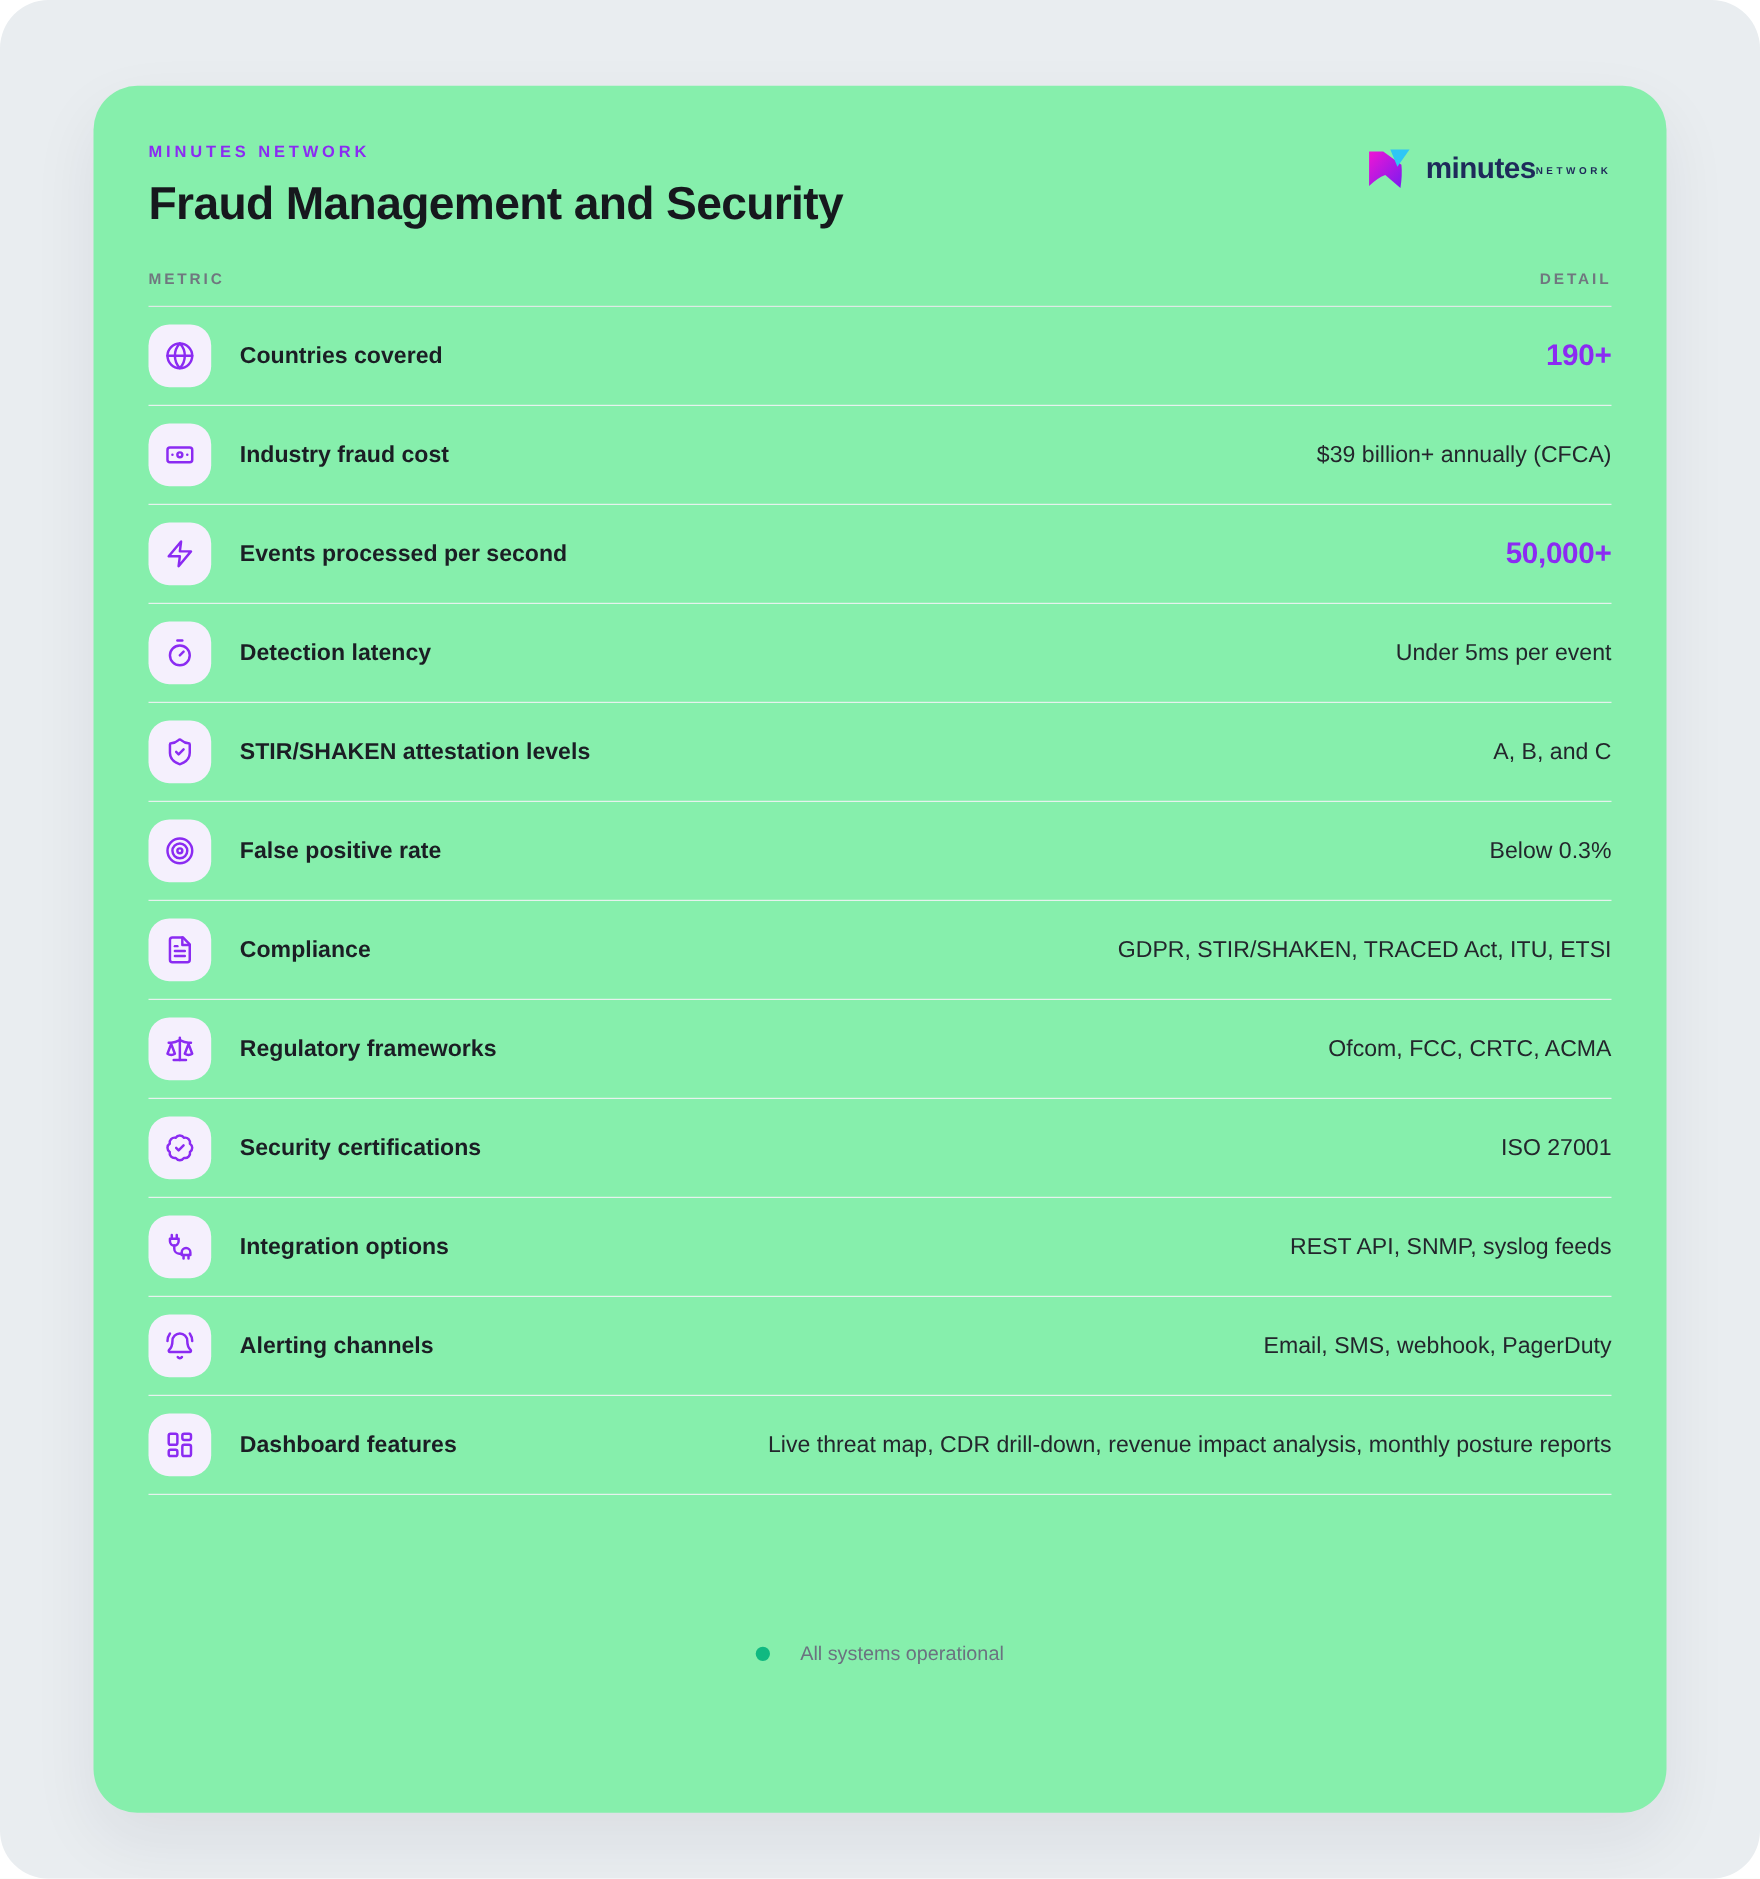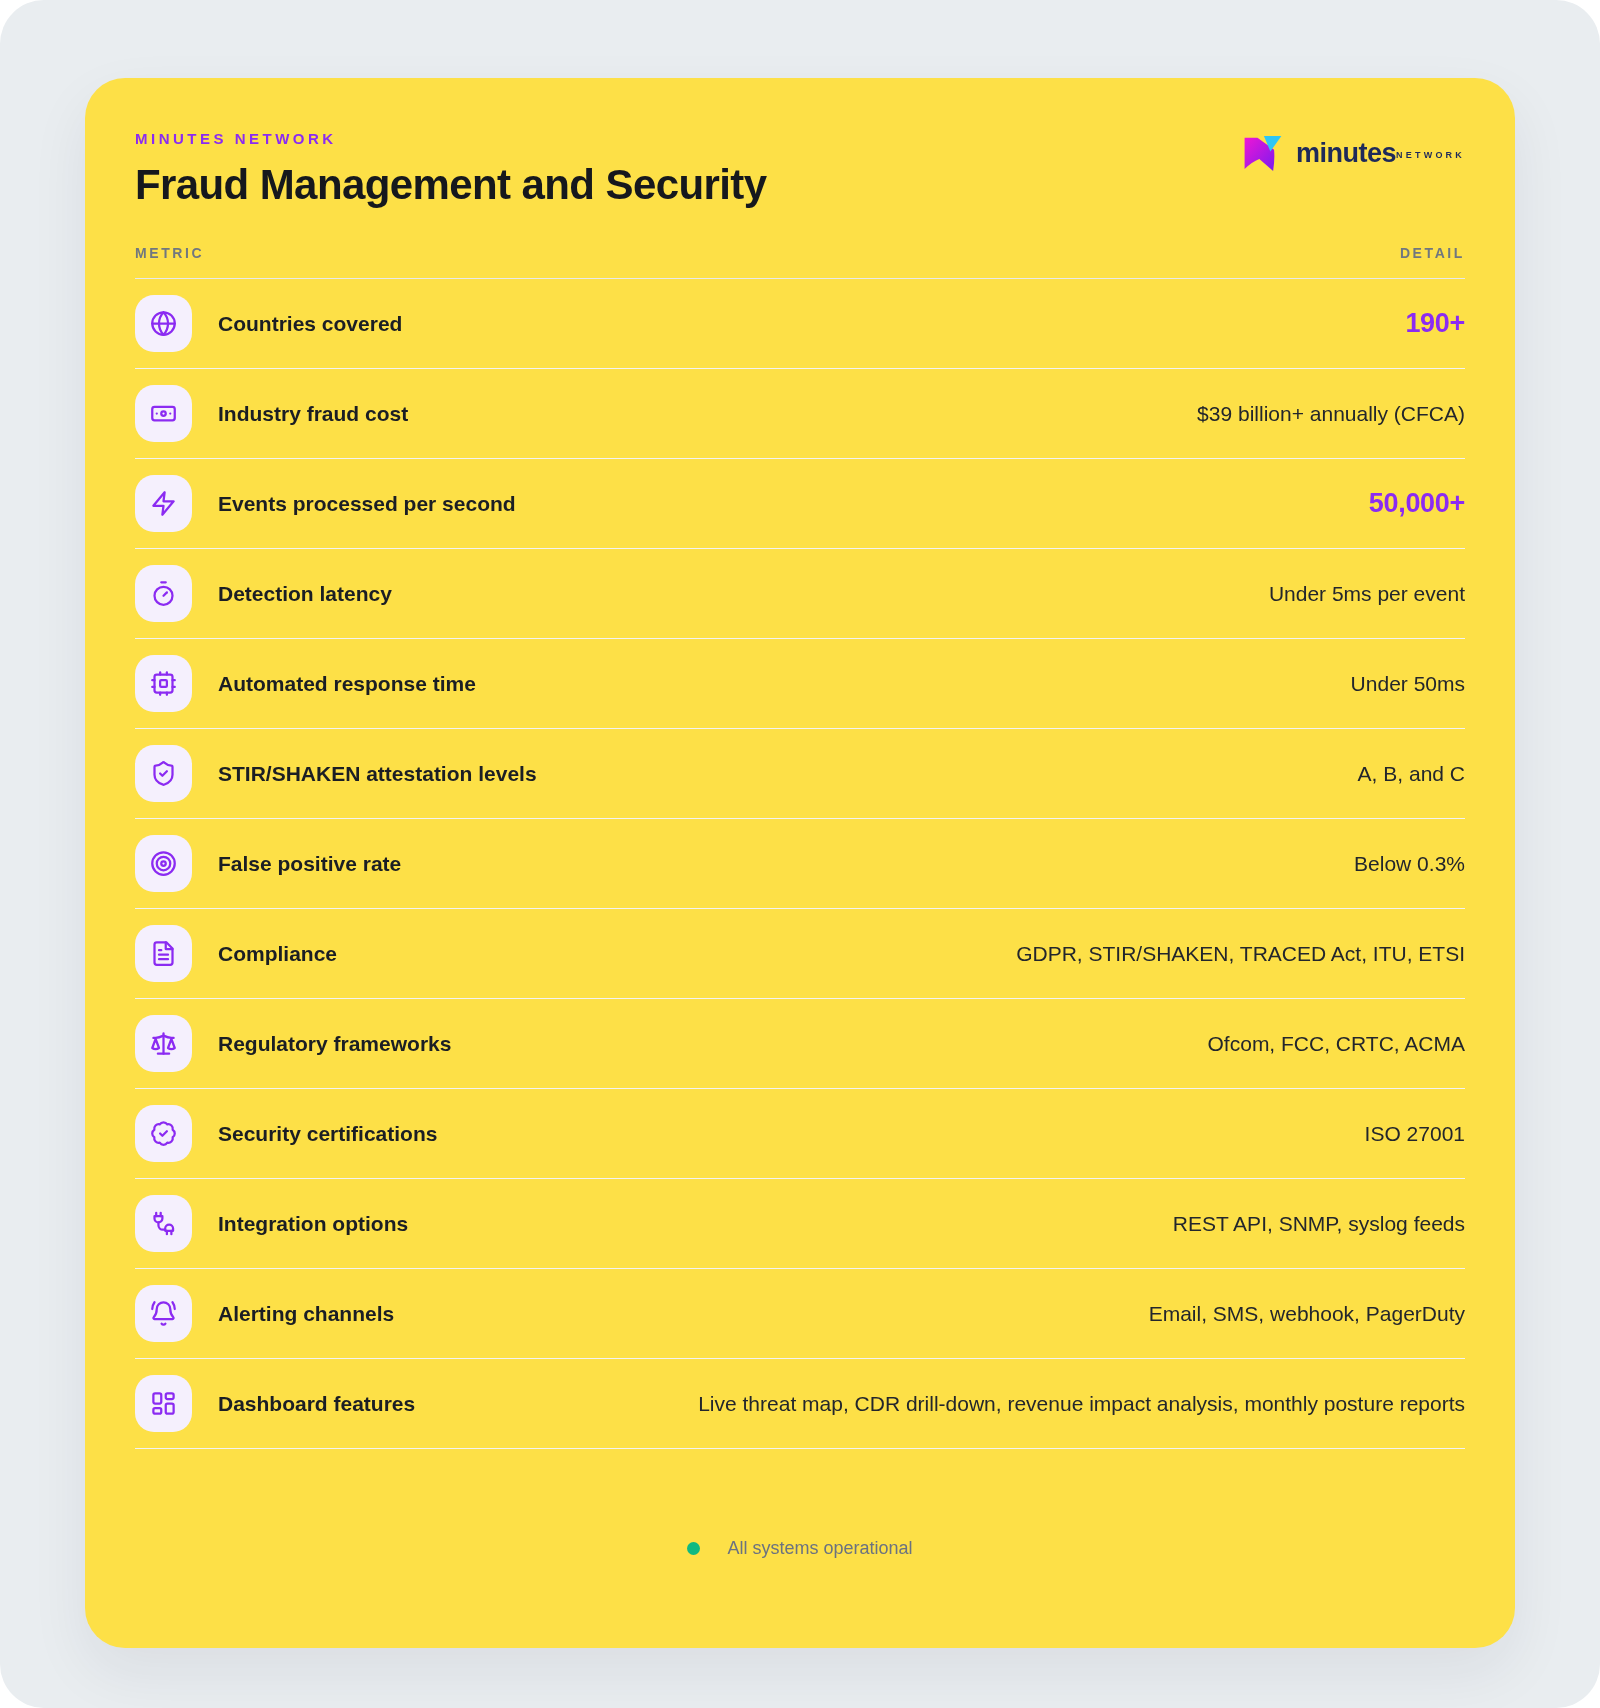--- a/index.html
+++ b/index.html
@@ -8,21 +8,21 @@
     position:relative;
     width:1600px;height:1708px;
     background:var(--bg,#e9edf0);
     border-radius:44px;
     overflow:hidden;
   }
   .card{
     position:absolute;
     left:85px;top:78px;
     width:1430px;height:1570px;
-    background:#fde047;
+    background:#86efac;
     border-radius:40px;
     box-shadow:0 24px 60px rgba(25,32,52,.07);
     box-sizing:border-box;
     padding:0 50px;
     display:flex;flex-direction:column;
   }
   .header{
     display:flex;justify-content:space-between;align-items:flex-start;
     padding-top:52px;
   }
@@ -150,38 +150,20 @@
               <line x1="12" y1="14" x2="15" y2="11"></line>
               <circle cx="12" cy="14" r="8"></circle>
             </svg>
           </div>
           <div class="metric">Detection latency</div>
           <div class="detail">Under 5ms per event</div>
         </div>
         <div class="row">
           <div class="icon-box">
             <svg viewBox="0 0 24 24">
-              <rect x="4" y="4" width="16" height="16" rx="2"></rect>
-              <rect x="9" y="9" width="6" height="6" rx="1"></rect>
-              <path d="M9 2v2"></path>
-              <path d="M15 2v2"></path>
-              <path d="M9 20v2"></path>
-              <path d="M15 20v2"></path>
-              <path d="M2 9h2"></path>
-              <path d="M2 15h2"></path>
-              <path d="M20 9h2"></path>
-              <path d="M20 15h2"></path>
-            </svg>
-          </div>
-          <div class="metric">Automated response time</div>
-          <div class="detail">Under 50ms</div>
-        </div>
-        <div class="row">
-          <div class="icon-box">
-            <svg viewBox="0 0 24 24">
               <path d="M20 13c0 5-3.5 7.5-7.66 8.95a1 1 0 0 1-.67-.01C7.5 20.5 4 18 4 13V6a1 1 0 0 1 1-1c2 0 4.5-1.2 6.24-2.72a1 1 0 0 1 1.52 0C14.51 3.81 17 5 19 5a1 1 0 0 1 1 1z"></path>
               <path d="m9 12 2 2 4-4"></path>
             </svg>
           </div>
           <div class="metric">STIR/SHAKEN attestation levels</div>
           <div class="detail">A, B, and C</div>
         </div>
         <div class="row">
           <div class="icon-box">
             <svg viewBox="0 0 24 24">

